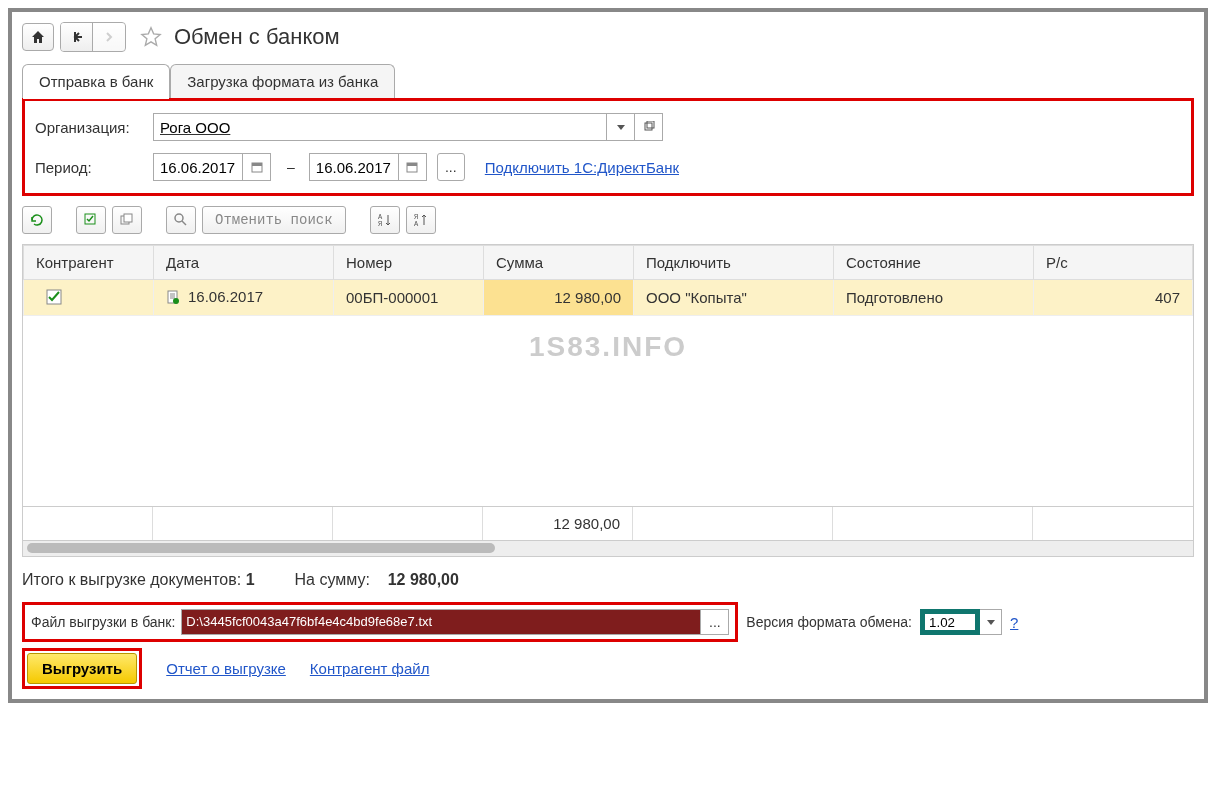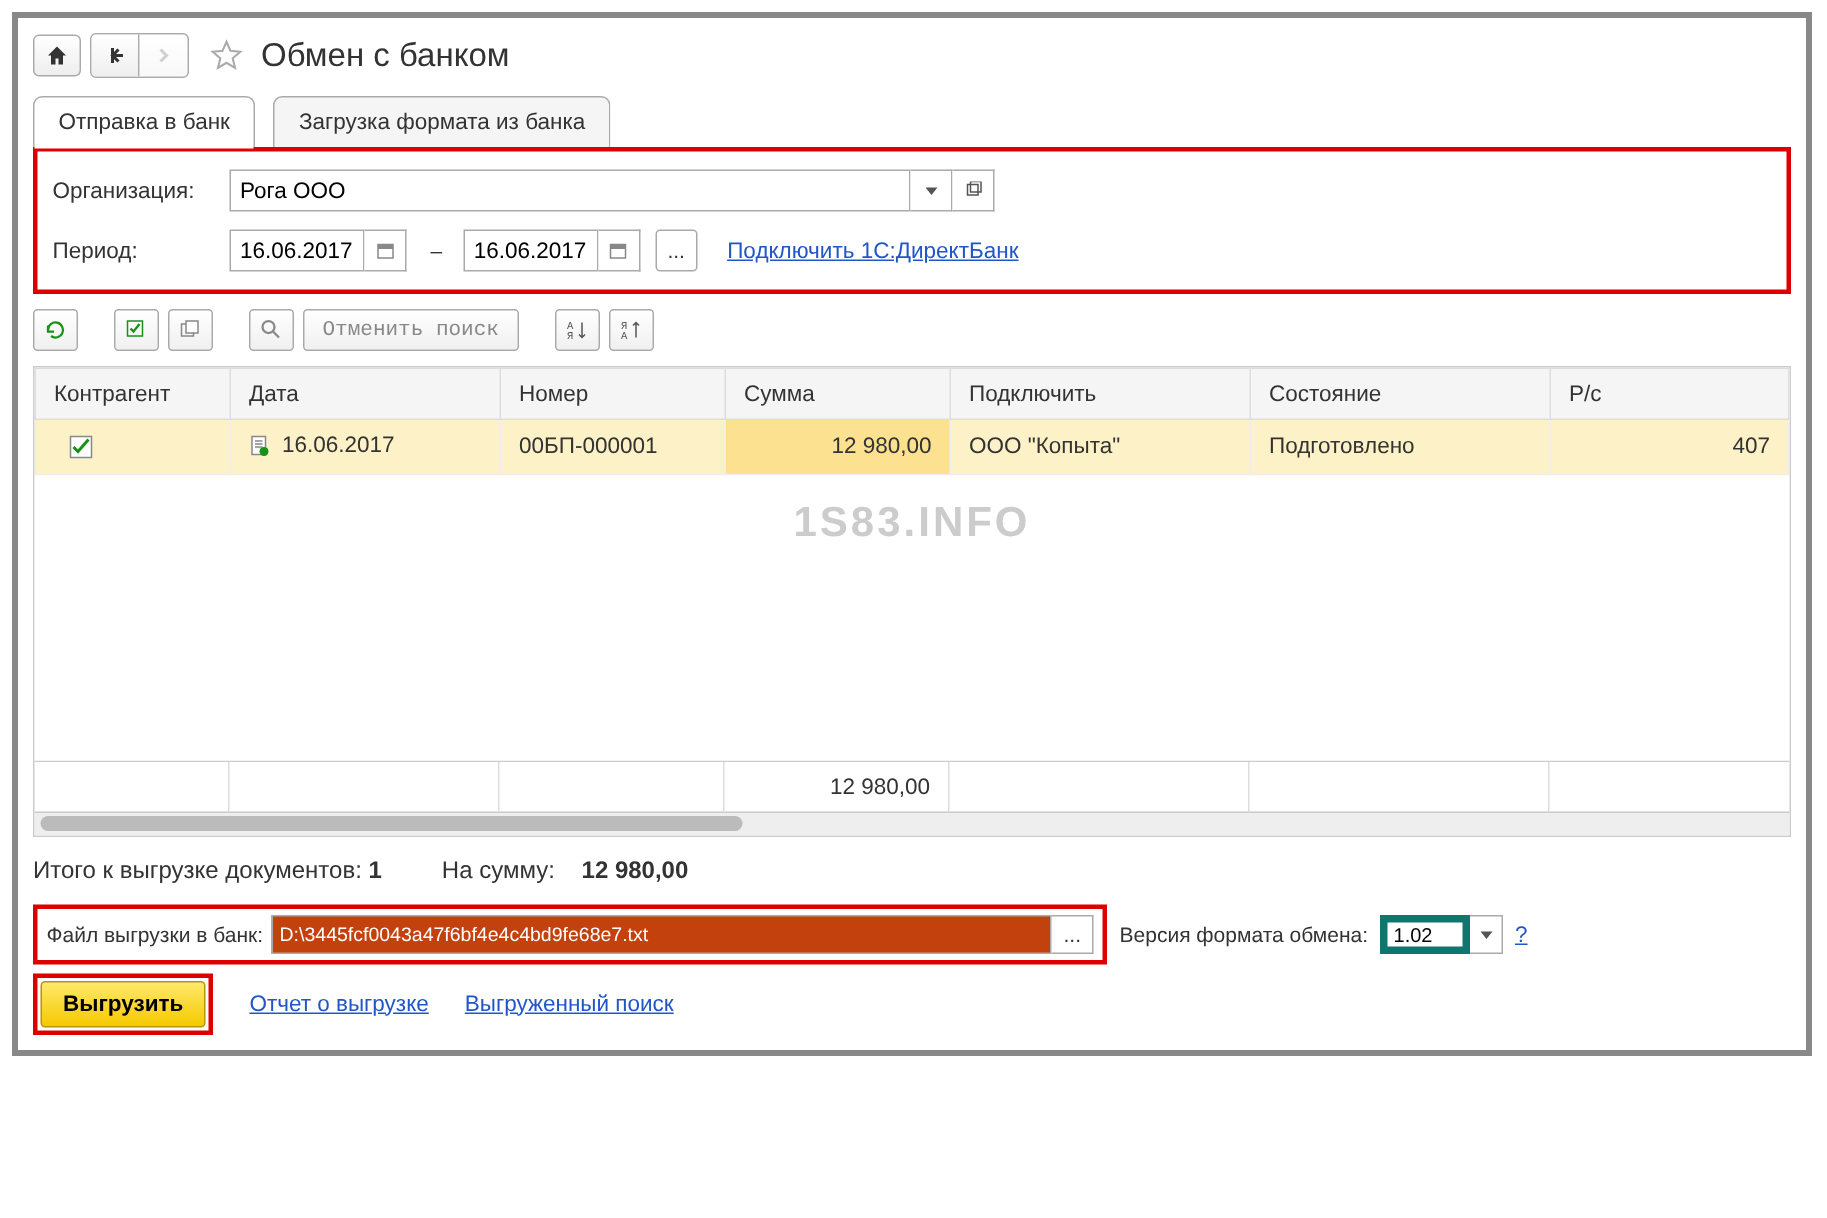--- a/index.html
+++ b/index.html
@@ -6,28 +6,28 @@
 body { font-family: Arial, sans-serif; font-size: 14px; background: #fff; color: #333; }
 .window { border: 4px solid #888; width: 1200px; margin: 8px; padding: 6px 10px 10px 10px; background: #fff; }
 .titlebar { display: flex; align-items: center; gap: 6px; padding: 4px 0 12px 0; }
 .nav-btn { width: 32px; height: 28px; border: 1px solid #aaa; border-radius: 4px; background: linear-gradient(#fff, #eee); display: flex; align-items: center; justify-content: center; cursor: pointer; }
 .nav-btn-group { display: flex; border: 1px solid #aaa; border-radius: 4px; overflow: hidden; }
 .nav-btn-group .nav-btn { border: none; border-right: 1px solid #aaa; border-radius: 0; }
 .nav-btn-group .nav-btn:last-child { border-right: none; }
 .star-icon svg { width: 22px; height: 22px; }
 .title { font-size: 22px; font-weight: normal; margin-left: 6px; }
 .tabs { display: flex; border-bottom: 1px solid #aaa; margin-bottom: 0; }
-.tab { padding: 8px 16px; border: 1px solid #aaa; border-bottom: none; background: #f5f5f5; border-radius: 6px 6px 0 0; margin-right: 12px; cursor: pointer; font-size: 15px; }
+.tab { padding: 8px 16px; border: 1px solid #aaa; border-bottom: none; background: #f5f5f5; border-radius: 6px 6px 0 0; margin-right: 0; cursor: pointer; font-size: 15px; }
 .tab.active { background: #fff; position: relative; }
 .tab.active::after { content: ''; position: absolute; bottom: -1px; left: 0; right: 0; height: 1px; background: #fff; }
 .highlight-red { border: 3px solid #d00; padding: 6px 10px; margin-top: -1px; }
 .form-row { display: flex; align-items: center; gap: 8px; padding: 6px 0; }
 .form-label { width: 110px; font-size: 15px; }
 .input-text { border: 1px solid #aaa; padding: 4px 6px; font-size: 15px; height: 28px; }
-.input-group { display: flex; }
+.input-group { display: flex; text-decoration: underline; }
 .input-group .input-text { flex: 1; }
 .input-group .btn { border: 1px solid #aaa; border-left: none; width: 28px; height: 28px; background: #fff; display: flex; align-items: center; justify-content: center; cursor: pointer; }
 .date-input { width: 120px; display: flex; }
 .date-input input { width: 90px; border: 1px solid #aaa; padding: 4px 6px; height: 28px; font-size: 15px; }
 .date-input .cal-btn { border: 1px solid #aaa; border-left: none; width: 28px; height: 28px; background: #fff; display: flex; align-items: center; justify-content: center; cursor: pointer; }
 .dash { margin: 0 6px; }
 .btn-small { border: 1px solid #aaa; height: 28px; min-width: 28px; padding: 0 6px; background: #fff; display: flex; align-items: center; justify-content: center; cursor: pointer; border-radius: 3px; }
 .link { color: #2156c9; text-decoration: underline; cursor: pointer; font-size: 15px; }
 .toolbar { display: flex; align-items: center; gap: 6px; padding: 10px 0; font-family: Liberation Mono, monospace; }
 .tool-btn { width: 30px; height: 28px; border: 1px solid #aaa; border-radius: 3px; background: linear-gradient(#fff, #f0f0f0); display: flex; align-items: center; justify-content: center; cursor: pointer; }
@@ -43,21 +43,21 @@
 .watermark { position: absolute; top: 15px; left: 50%; transform: translateX(-50%); font-size: 28px; color: #ccc; font-weight: bold; letter-spacing: 2px; }
 .table-footer { display: flex; border-top: 1px solid #ccc; }
 .table-footer-cell { padding: 8px 12px; border-right: 1px solid #ddd; font-size: 15px; }
 .scrollbar-h { height: 16px; background: #eee; border-top: 1px solid #ccc; display: flex; align-items: center; }
 .scrollbar-h .thumb { width: 40%; height: 10px; background: #bbb; border-radius: 5px; margin-left: 4px; }
 .summary { padding: 14px 0; font-size: 16px; display: flex; gap: 40px; }
 .summary b { font-weight: bold; }
 .file-row { display: flex; align-items: center; gap: 8px; }
 .file-row .highlight-red { display: flex; align-items: center; gap: 6px; padding: 4px 6px; flex: 0 0 auto; }
 .file-input { display: flex; }
-.file-input input { width: 520px; border: 1px solid #aaa; height: 26px; padding: 0 4px; background: #c2410c; color: #fff; font-size: 13px; }
+.file-input input { width: 520px; border: 1px solid #aaa; height: 26px; padding: 0 4px; background: #7f1d1d; color: #fff; font-size: 13px; }
 .file-input .btn { border: 1px solid #aaa; border-left: none; width: 28px; height: 26px; background: #fff; display: flex; align-items: center; justify-content: center; cursor: pointer; }
 .action-row { display: flex; align-items: center; gap: 24px; margin-top: 6px; }
 .btn-yellow { background: linear-gradient(#ffe96b, #f5c900); border: 1px solid #b89600; padding: 6px 14px; font-weight: bold; font-size: 15px; cursor: pointer; border-radius: 3px; }
 .btn-yellow-wrap { border: 3px solid #d00; padding: 2px; display: inline-block; }
 .checkmark { color: #1a8f1a; font-weight: bold; }
 .select-small { border: 5px solid #0f766e; height: 26px; padding: 0 4px; width: 60px; }
 svg { display: block; }
 </style>
 </head>
 <body>
@@ -273,16 +273,16 @@
       </div>
     </div>
     <span class="link">?</span>
   </div>
 
   <div class="action-row">
     <span class="btn-yellow-wrap">
       <button class="btn-yellow">Выгрузить</button>
     </span>
     <span class="link">Отчет о выгрузке</span>
-    <span class="link">Выгруженный поиск</span>
+    <span class="link">Контрагент файл</span>
   </div>
 
 </div>
 
 </body></html>

